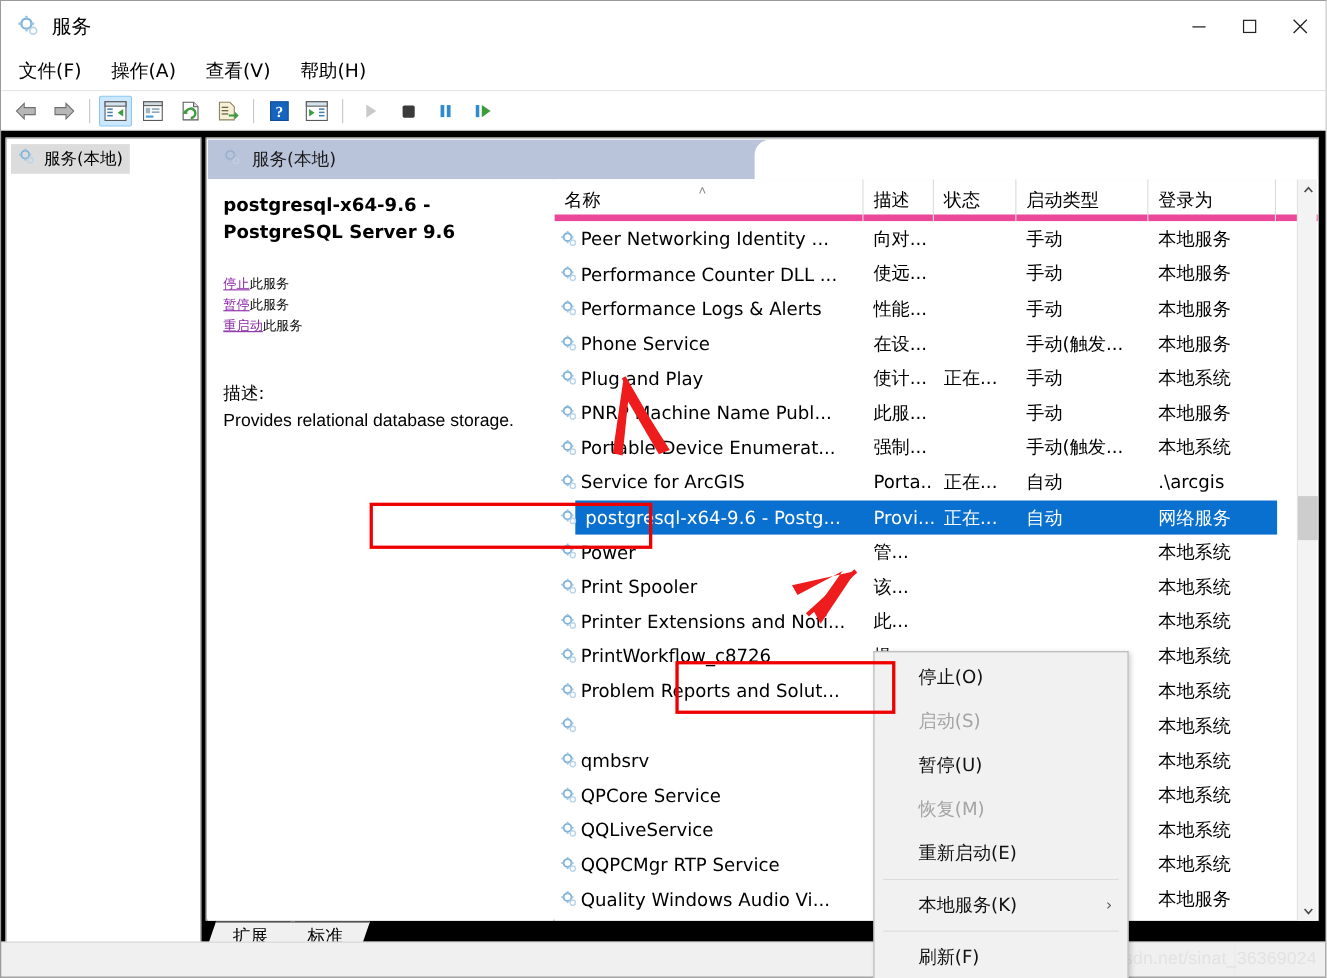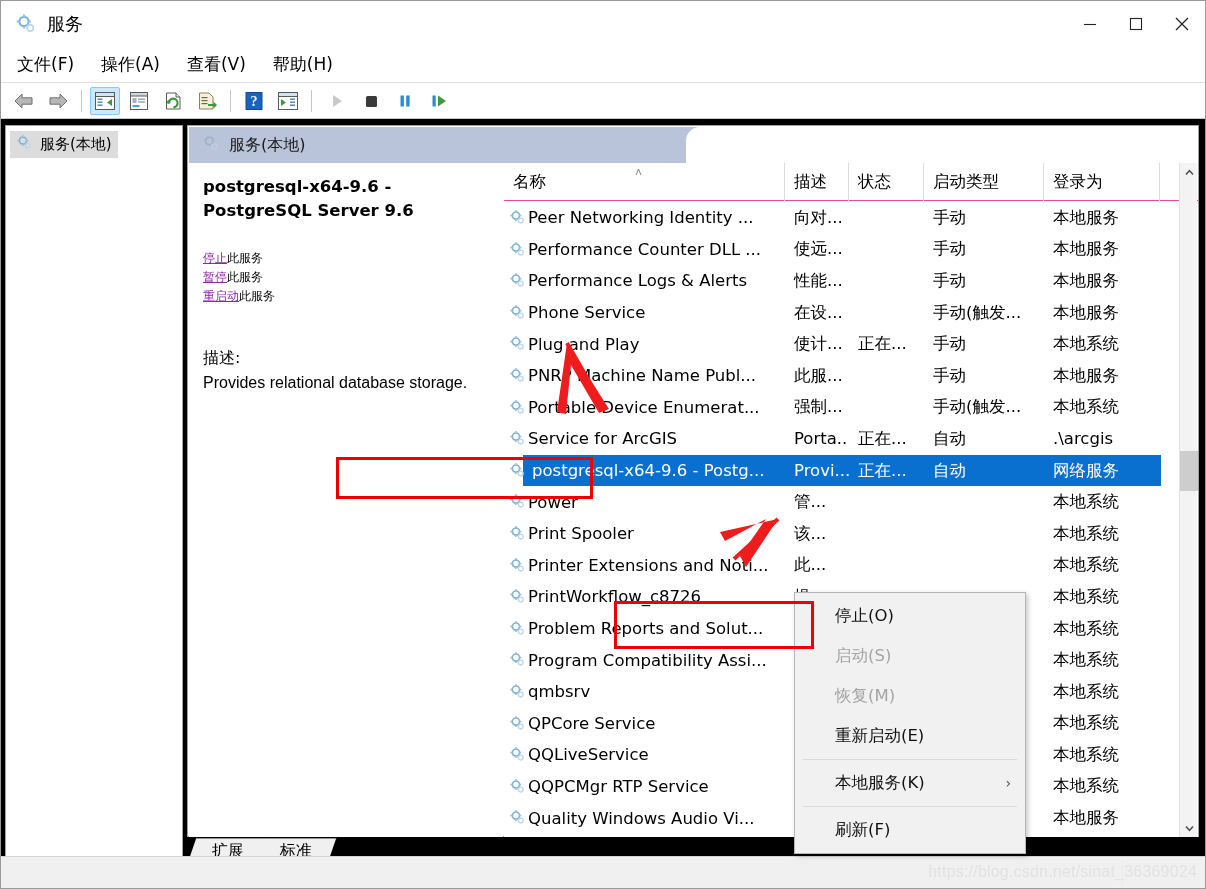--- a/index.html
+++ b/index.html
@@ -121,21 +121,21 @@
     font-family: "Liberation Sans", sans-serif;
   }
 
   
   #list {
     position: absolute; left: 316px; top: 37px; width: 694px; height: 674px;
     background: #ffffff; overflow: hidden;
   }
   #colhead {
     position: relative; height: 38px; background: #ffffff;
-    border-bottom: 1px solid #ec4899;
+    border-bottom: 6px solid #ec4899;
   }
   .col {
     position: absolute; top: 0; height: 38px;
     display: flex; align-items: center;
     font-size: 16.5px; color: #000;
     font-family: "DejaVu Sans", "Liberation Sans", sans-serif;
     padding-left: 9px;
     border-right: 1px solid #dcdcdc;
   }
   #sortmark {
@@ -752,21 +752,20 @@
                   <g fill="#9cc4e2">
                     <rect x="8" y="1.4" width="2.2" height="2.6"></rect>
                     <rect x="8" y="13" width="2.2" height="2.6"></rect>
                     <rect x="1.6" y="7.4" width="2.6" height="2.2"></rect>
                     <rect x="13.4" y="7.4" width="2.6" height="2.2"></rect>
                   </g>
                   <g fill="none" stroke="#bcd6e9" stroke-width="1.7">
                     <circle cx="15.2" cy="15" r="3.1"></circle>
                   </g>
                 </svg></span>
-              <div class="cell" style="left: 0px; width: 281px; padding-left: 24px;">Program Compatibility Assi...</div>
               <div class="cell" style="left: 281px; width: 64px; padding-left: 9px;">此...</div>
               <div class="cell" style="left: 345px; width: 75px; padding-left: 9px;"></div>
               <div class="cell" style="left: 420px; width: 120px; padding-left: 9px;"></div>
               <div class="cell" style="left: 540px; width: 116px; padding-left: 9px;">本地系统</div>
             </div>
             <div class="row">
               <span class="svcicon"><svg width="17" height="17" viewBox="0 0 22 22">
                   <g fill="none" stroke="#7fb2d9" stroke-width="2.2">
                     <circle cx="9" cy="8.5" r="4.6"></circle>
                   </g>
@@ -894,20 +893,21 @@
         <span>扩展</span>
       </div>
       <div class="tab active" style="left:72px;width:72px">
         <span>标准</span>
       </div>
     </div>
 
     <div id="ctxmenu">
       <div class="mi">停止(O)</div>
       <div class="mi disabled">启动(S)</div>
+      <div class="mi">暂停(U)</div>
       <div class="mi disabled">恢复(M)</div>
       <div class="mi">重新启动(E)</div>
       <div class="msep"></div>
       <div class="mi">
         <span>本地服务(K)</span>
         <span class="sub">›</span>
       </div>
       <div class="msep"></div>
       <div class="mi">刷新(F)</div>
 

